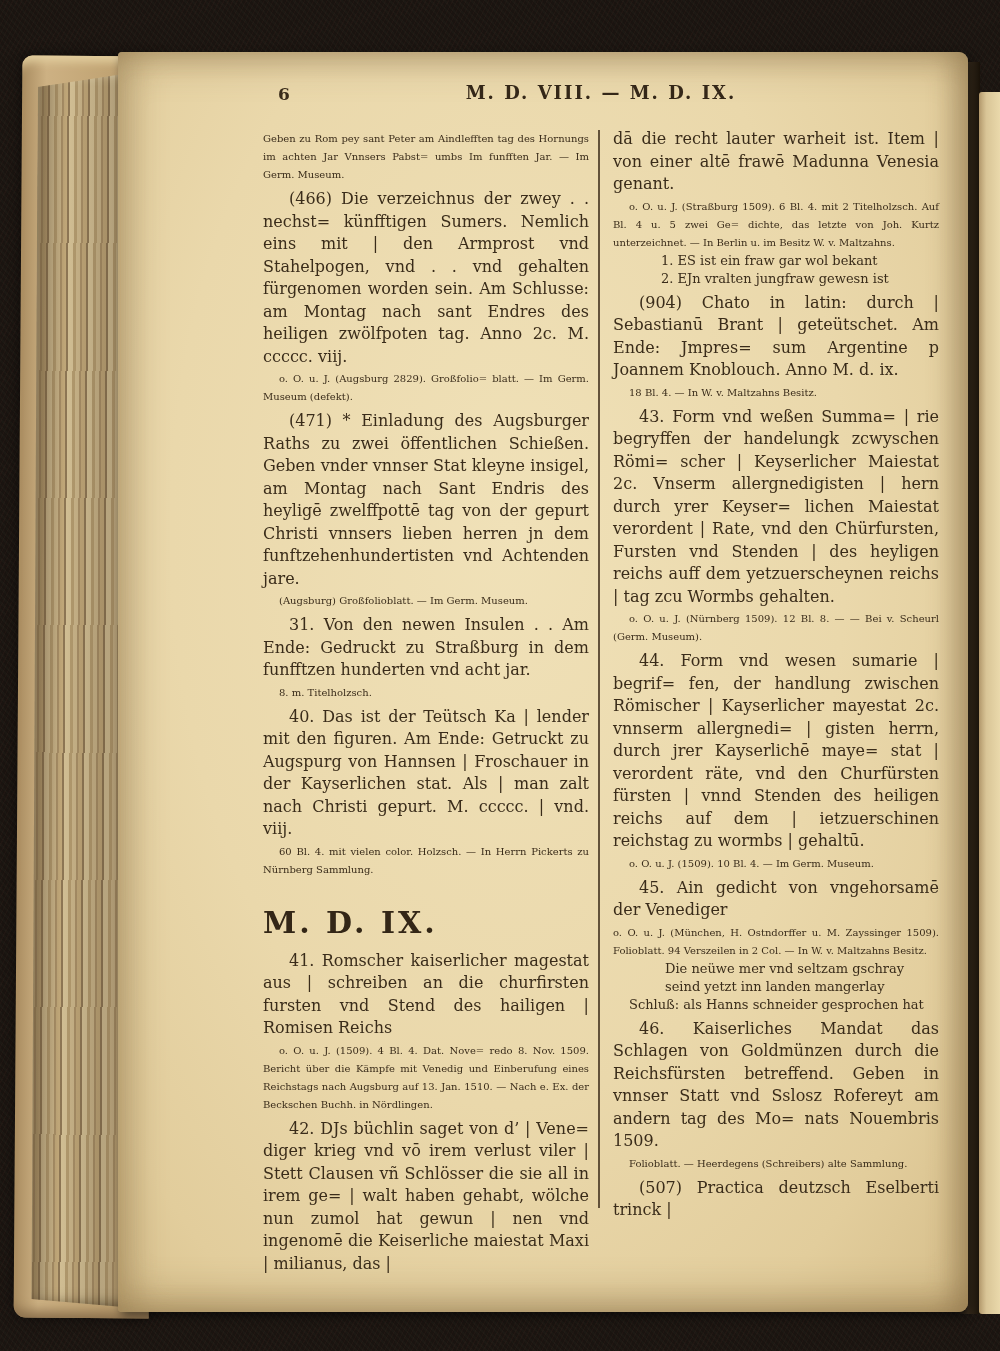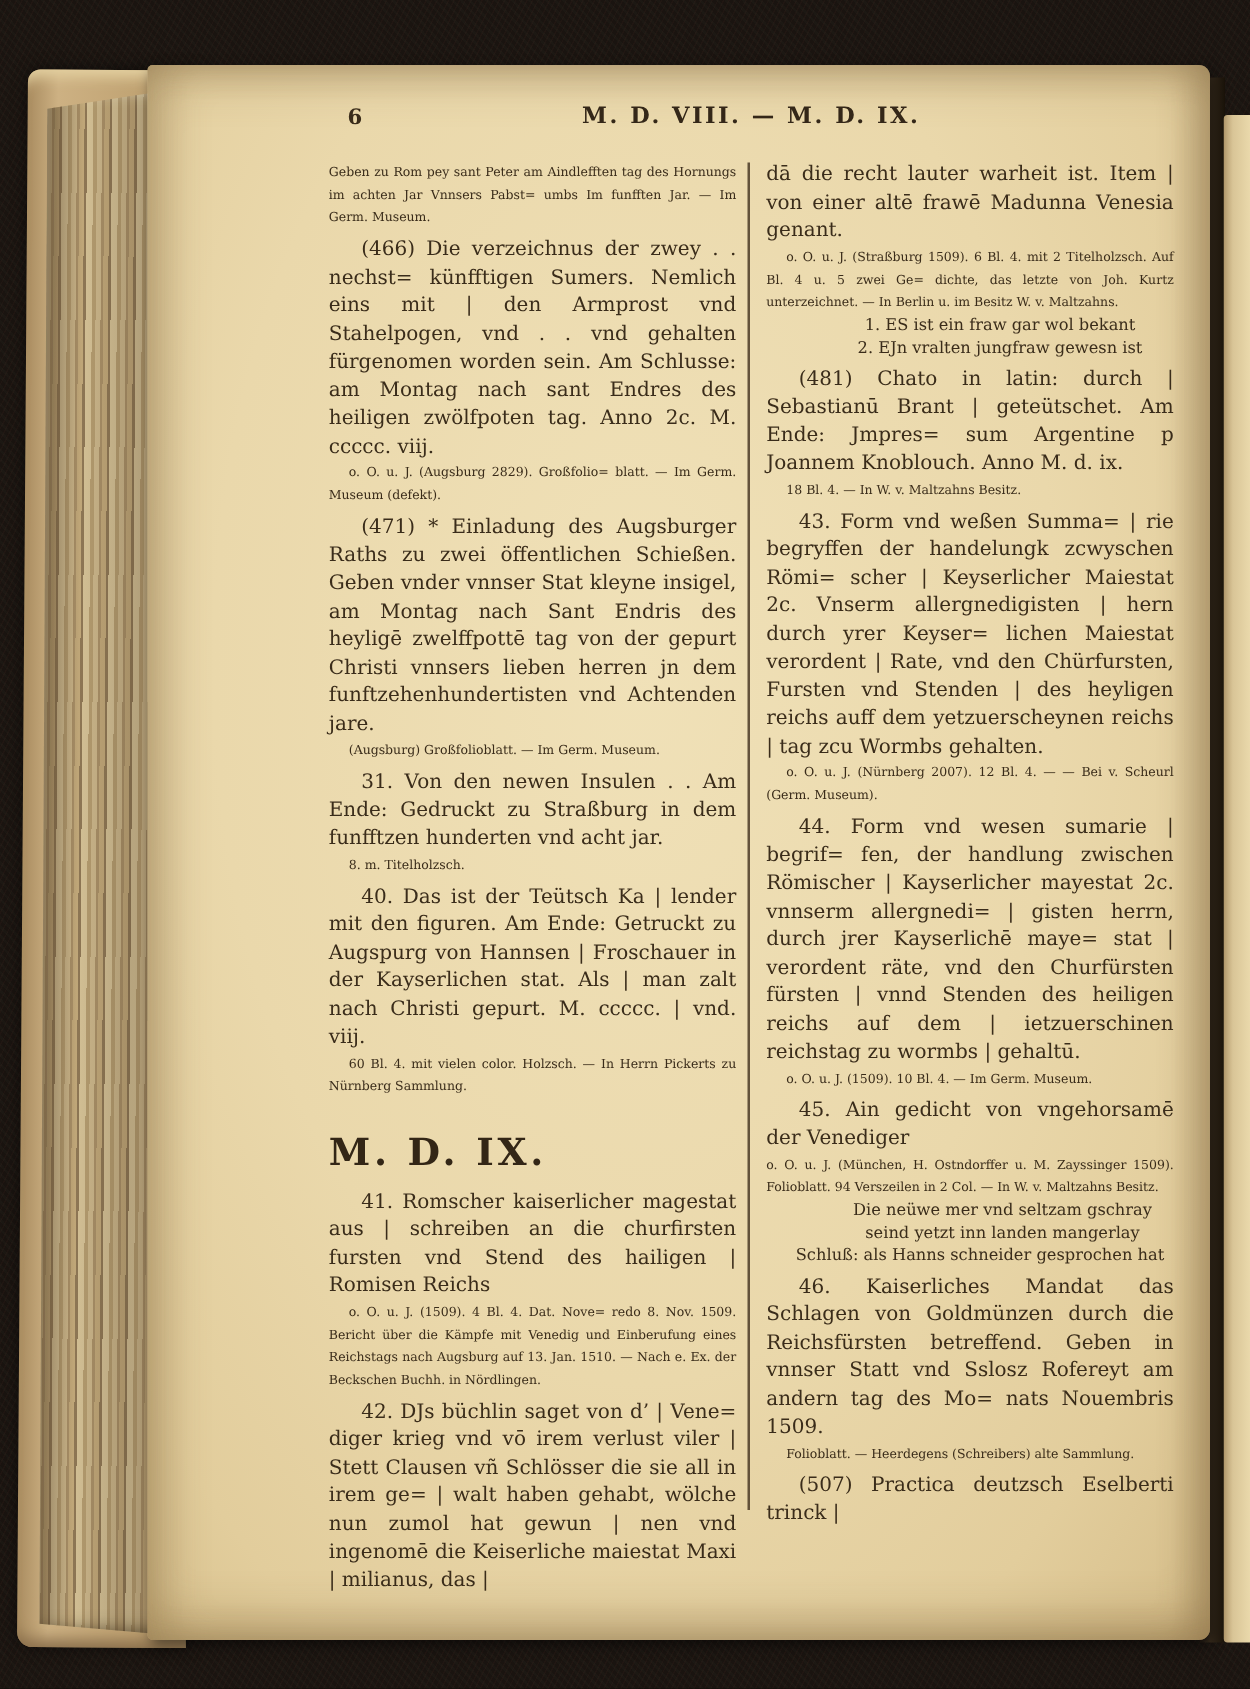--- a/index.html
+++ b/index.html
@@ -60,21 +60,21 @@
   }
   .columns{position:absolute;left:145px;top:76px;width:676px;display:flex;gap:24px;}
   .col{width:326px;}
   .col-divider{position:absolute;left:480px;top:78px;width:1.5px;height:1078px;background:#4a3a26;opacity:.85;}
 
   p{margin:0;text-align:justify;}
   .body{font-size:16px;line-height:22.5px;text-indent:26px;margin-top:4px;}
   .body.noindent{text-indent:0;margin-top:0;}
   .note{font-size:10px;line-height:18px;text-indent:16px;margin-top:2px;}
   .note.noindent{text-indent:0;}
-  .verse{font-size:13px;line-height:18px;text-align:center;text-indent:0;}
+  .verse{font-size:13px;line-height:18px;text-align:left;text-indent:0;}
   .verse.v-num{margin-left:48px;}
   .verse.v-poem{margin-left:52px;}
   .verse.v-schluss{margin-left:16px;}
   .section-heading{
     text-align:left;font-size:30px;font-weight:bold;letter-spacing:3px;
     margin-top:26px;margin-bottom:10px;text-indent:0;color:#332616;
   }
 </style>
 </head>
 <body>
@@ -129,27 +129,27 @@
 
       <div class="col">
         <div>
           <p class="body noindent">dā die recht lauter warheit ist.  Item | von einer altē frawē Madunna Venesia genant.</p>
           <p class="note">o. O. u. J. (Straßburg 1509).  6 Bl. 4. mit 2 Titelholzsch.  Auf Bl. 4 u. 5 zwei Ge= dichte, das letzte von Joh. Kurtz unterzeichnet. — In Berlin u. im Besitz W. v. Maltzahns.</p>
           <p class="verse v-num">1. ES ist ein fraw gar wol bekant</p>
           <p class="verse v-num">2. EJn vralten jungfraw gewesn ist</p>
         </div>
 
         <div>
-          <p class="body">(481) Chato in latin: durch | Sebastianū Brant | geteütschet.  Am Ende: Jmpres= sum Argentine p Joannem Knoblouch. Anno M. d. ix.</p>
+          <p class="body">(904) Chato in latin: durch | Sebastianū Brant | geteütschet.  Am Ende: Jmpres= sum Argentine p Joannem Knoblouch. Anno M. d. ix.</p>
           <p class="note">18 Bl. 4. — In W. v. Maltzahns Besitz.</p>
         </div>
 
         <div>
           <p class="body">43. Form vnd weßen Summa= | rie begryffen der handelungk zcwyschen Römi= scher | Keyserlicher Maiestat 2c. Vnserm allergnedigisten | hern durch yrer Keyser= lichen Maiestat verordent | Rate, vnd den Chürfursten, Fursten vnd Stenden | des heyligen reichs auff dem yetzuerscheynen reichs | tag zcu Wormbs gehalten.</p>
-          <p class="note">o. O. u. J. (Nürnberg 2007). 12 Bl. 4. — — Bei v. Scheurl (Germ. Museum).</p>
+          <p class="note">o. O. u. J. (Nürnberg 1509). 12 Bl. 8. — — Bei v. Scheurl (Germ. Museum).</p>
         </div>
 
         <div>
           <p class="body">44. Form vnd wesen sumarie | begrif= fen, der handlung zwischen Römischer | Kayserlicher mayestat 2c. vnnserm allergnedi= | gisten herrn, durch jrer Kayserlichē maye= stat | verordent räte, vnd den Churfürsten fürsten | vnnd Stenden des heiligen reichs auf dem | ietzuerschinen reichstag zu wormbs | gehaltū.</p>
           <p class="note">o. O. u. J. (1509).  10 Bl. 4. — Im Germ. Museum.</p>
         </div>
 
         <div>
           <p class="body">45. Ain gedicht von vngehorsamē der Venediger</p>
           <p class="note noindent">o. O. u. J. (München, H. Ostndorffer u. M. Zayssinger 1509). Folioblatt. 94 Verszeilen in 2 Col. — In W. v. Maltzahns Besitz.</p>

